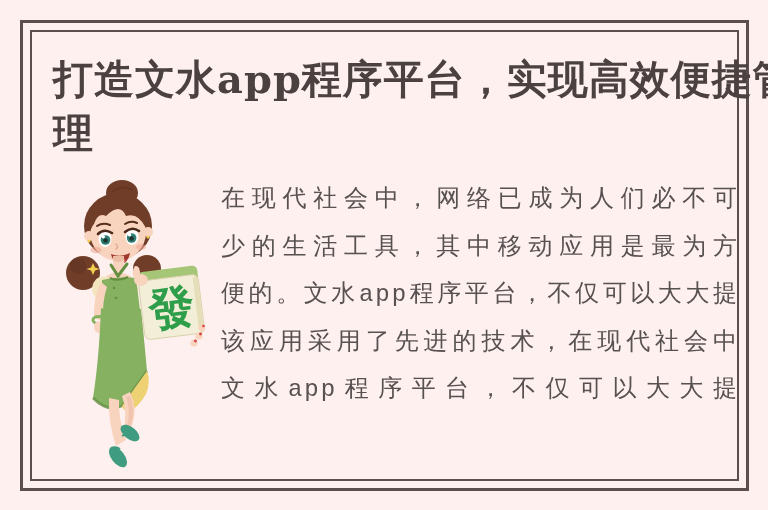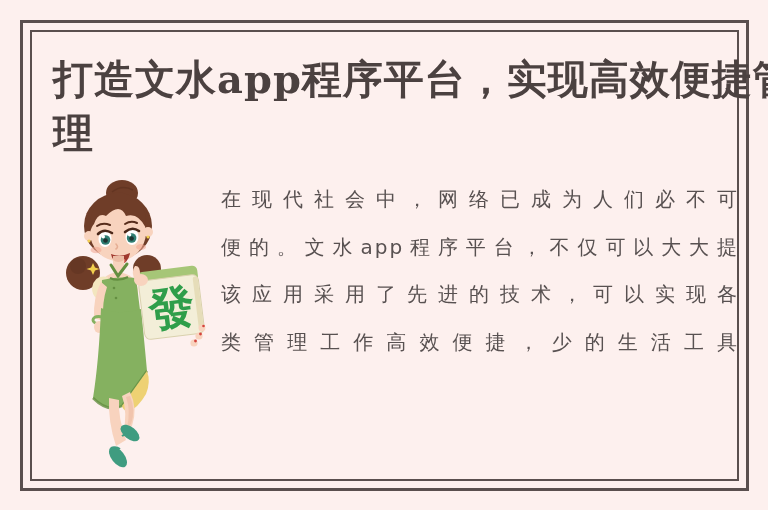--- a/index.html
+++ b/index.html
@@ -28,23 +28,24 @@
     font-family:"DejaVu Serif", serif;
     font-weight:bold;
     font-size:40px; line-height:54px;
     letter-spacing:1px;
     color: var(--title_text);
   }
   .title-line { display:block; white-space:nowrap; }
   .body {
     position:absolute; left:221px; top:176px;
     width:518px;
-    font-size:20px; line-height:47.5px;
+    font-size:24px; line-height:47.5px;
     letter-spacing:2px;
     color: var(--body_text);
+    font-family: Liberation Mono, monospace;
   }
   .body-line {
     height:47.5px;
     white-space:nowrap;
     text-align:justify;
     text-align-last:justify;
     text-justify:inter-character;
   }
   .illustration {
     position:absolute; left:52px; top:170px;
@@ -60,23 +61,24 @@
   <div class="frame-outer"></div>
   <div class="frame-inner"></div>
 
   <h1 class="title">
     <span class="title-line">打造文水app程序平台，实现高效便捷管</span>
     <span class="title-line">理</span>
   </h1>
 
   <div class="body">
     <div class="body-line">在现代社会中，网络已成为人们必不可</div>
+    <div class="body-line">少的生活工具，其中移动应用是最为方</div>
     <div class="body-line">便的。文水app程序平台，不仅可以大大提</div>
-    <div class="body-line">该应用采用了先进的技术，可以实现各</div>
-    <div class="body-line">类管理工作高效便捷，少的生活工具</div>
+    <div class="body-line">该应用采用了先进的技术，在现代社会中</div>
+    <div class="body-line">文水app程序平台，不仅可以大大提</div>
   </div>
 
   <div class="illustration">
     <svg viewBox="0 0 165 300" xmlns="http://www.w3.org/2000/svg">
 
       <g>
         <circle cx="31" cy="103" r="17" style="fill:var(--hair)"></circle>
         <circle cx="26" cy="96" r="8" style="fill:var(--hair_dark)" opacity="0.35"></circle>
         <circle cx="95" cy="99" r="14" style="fill:var(--hair)"></circle>
       </g>

